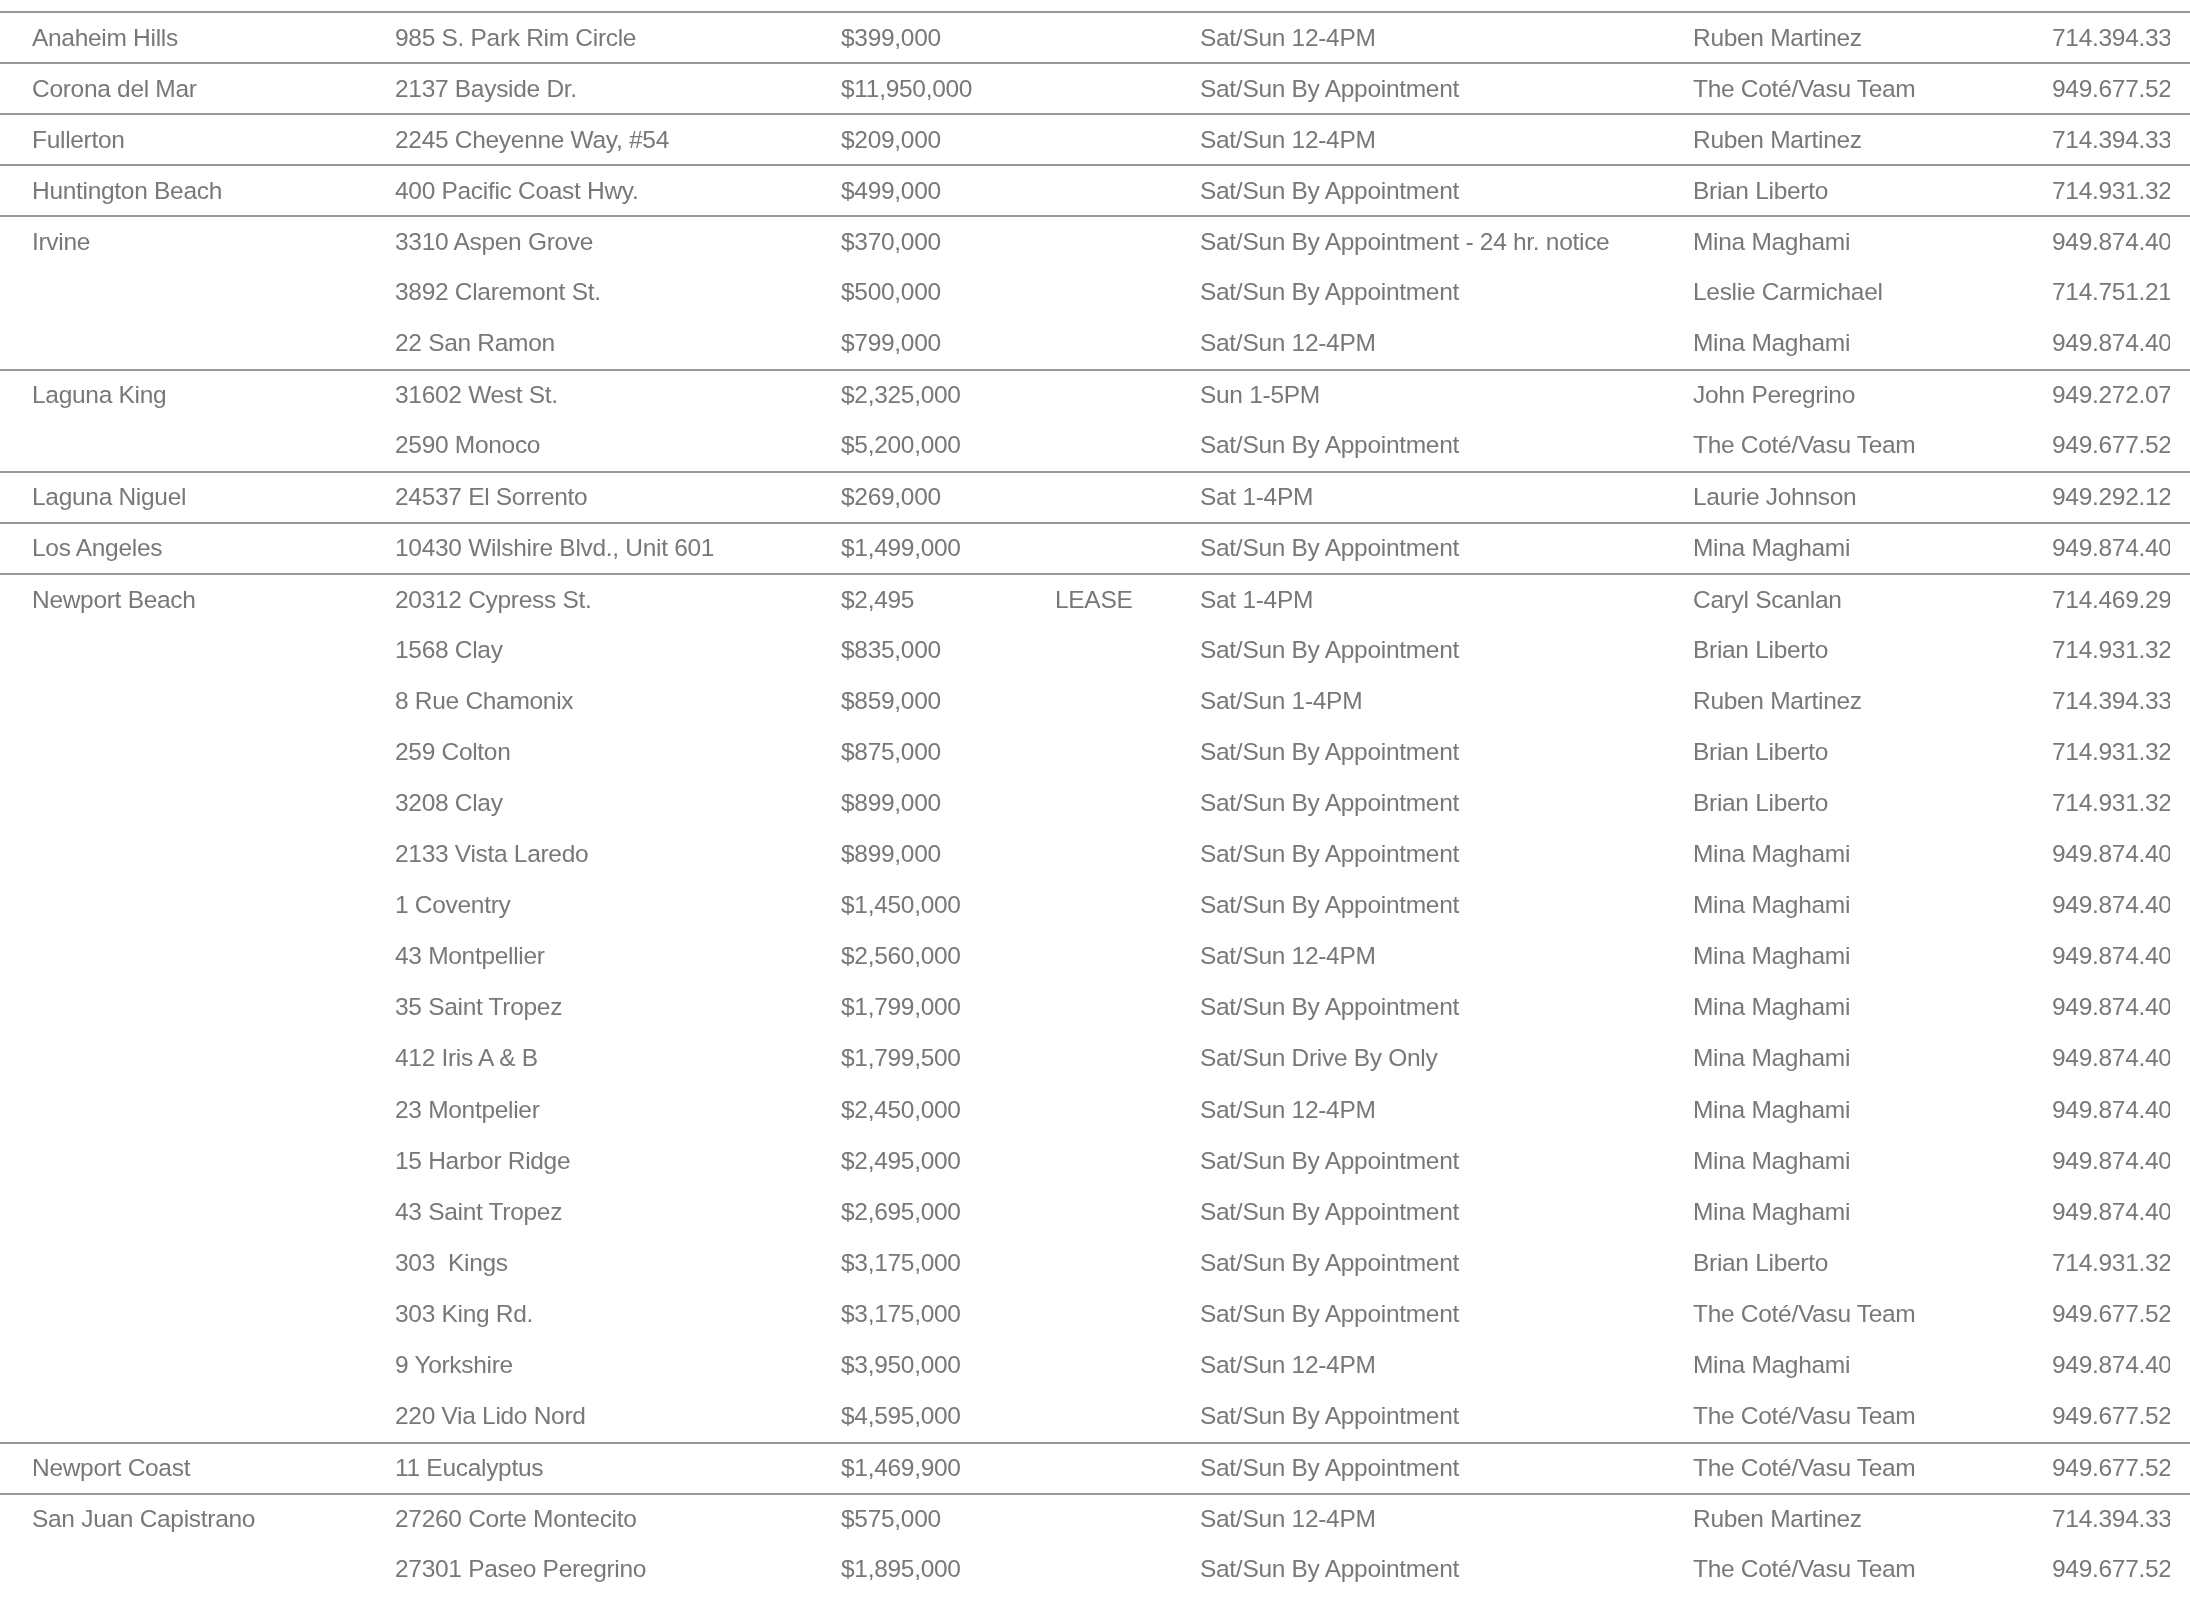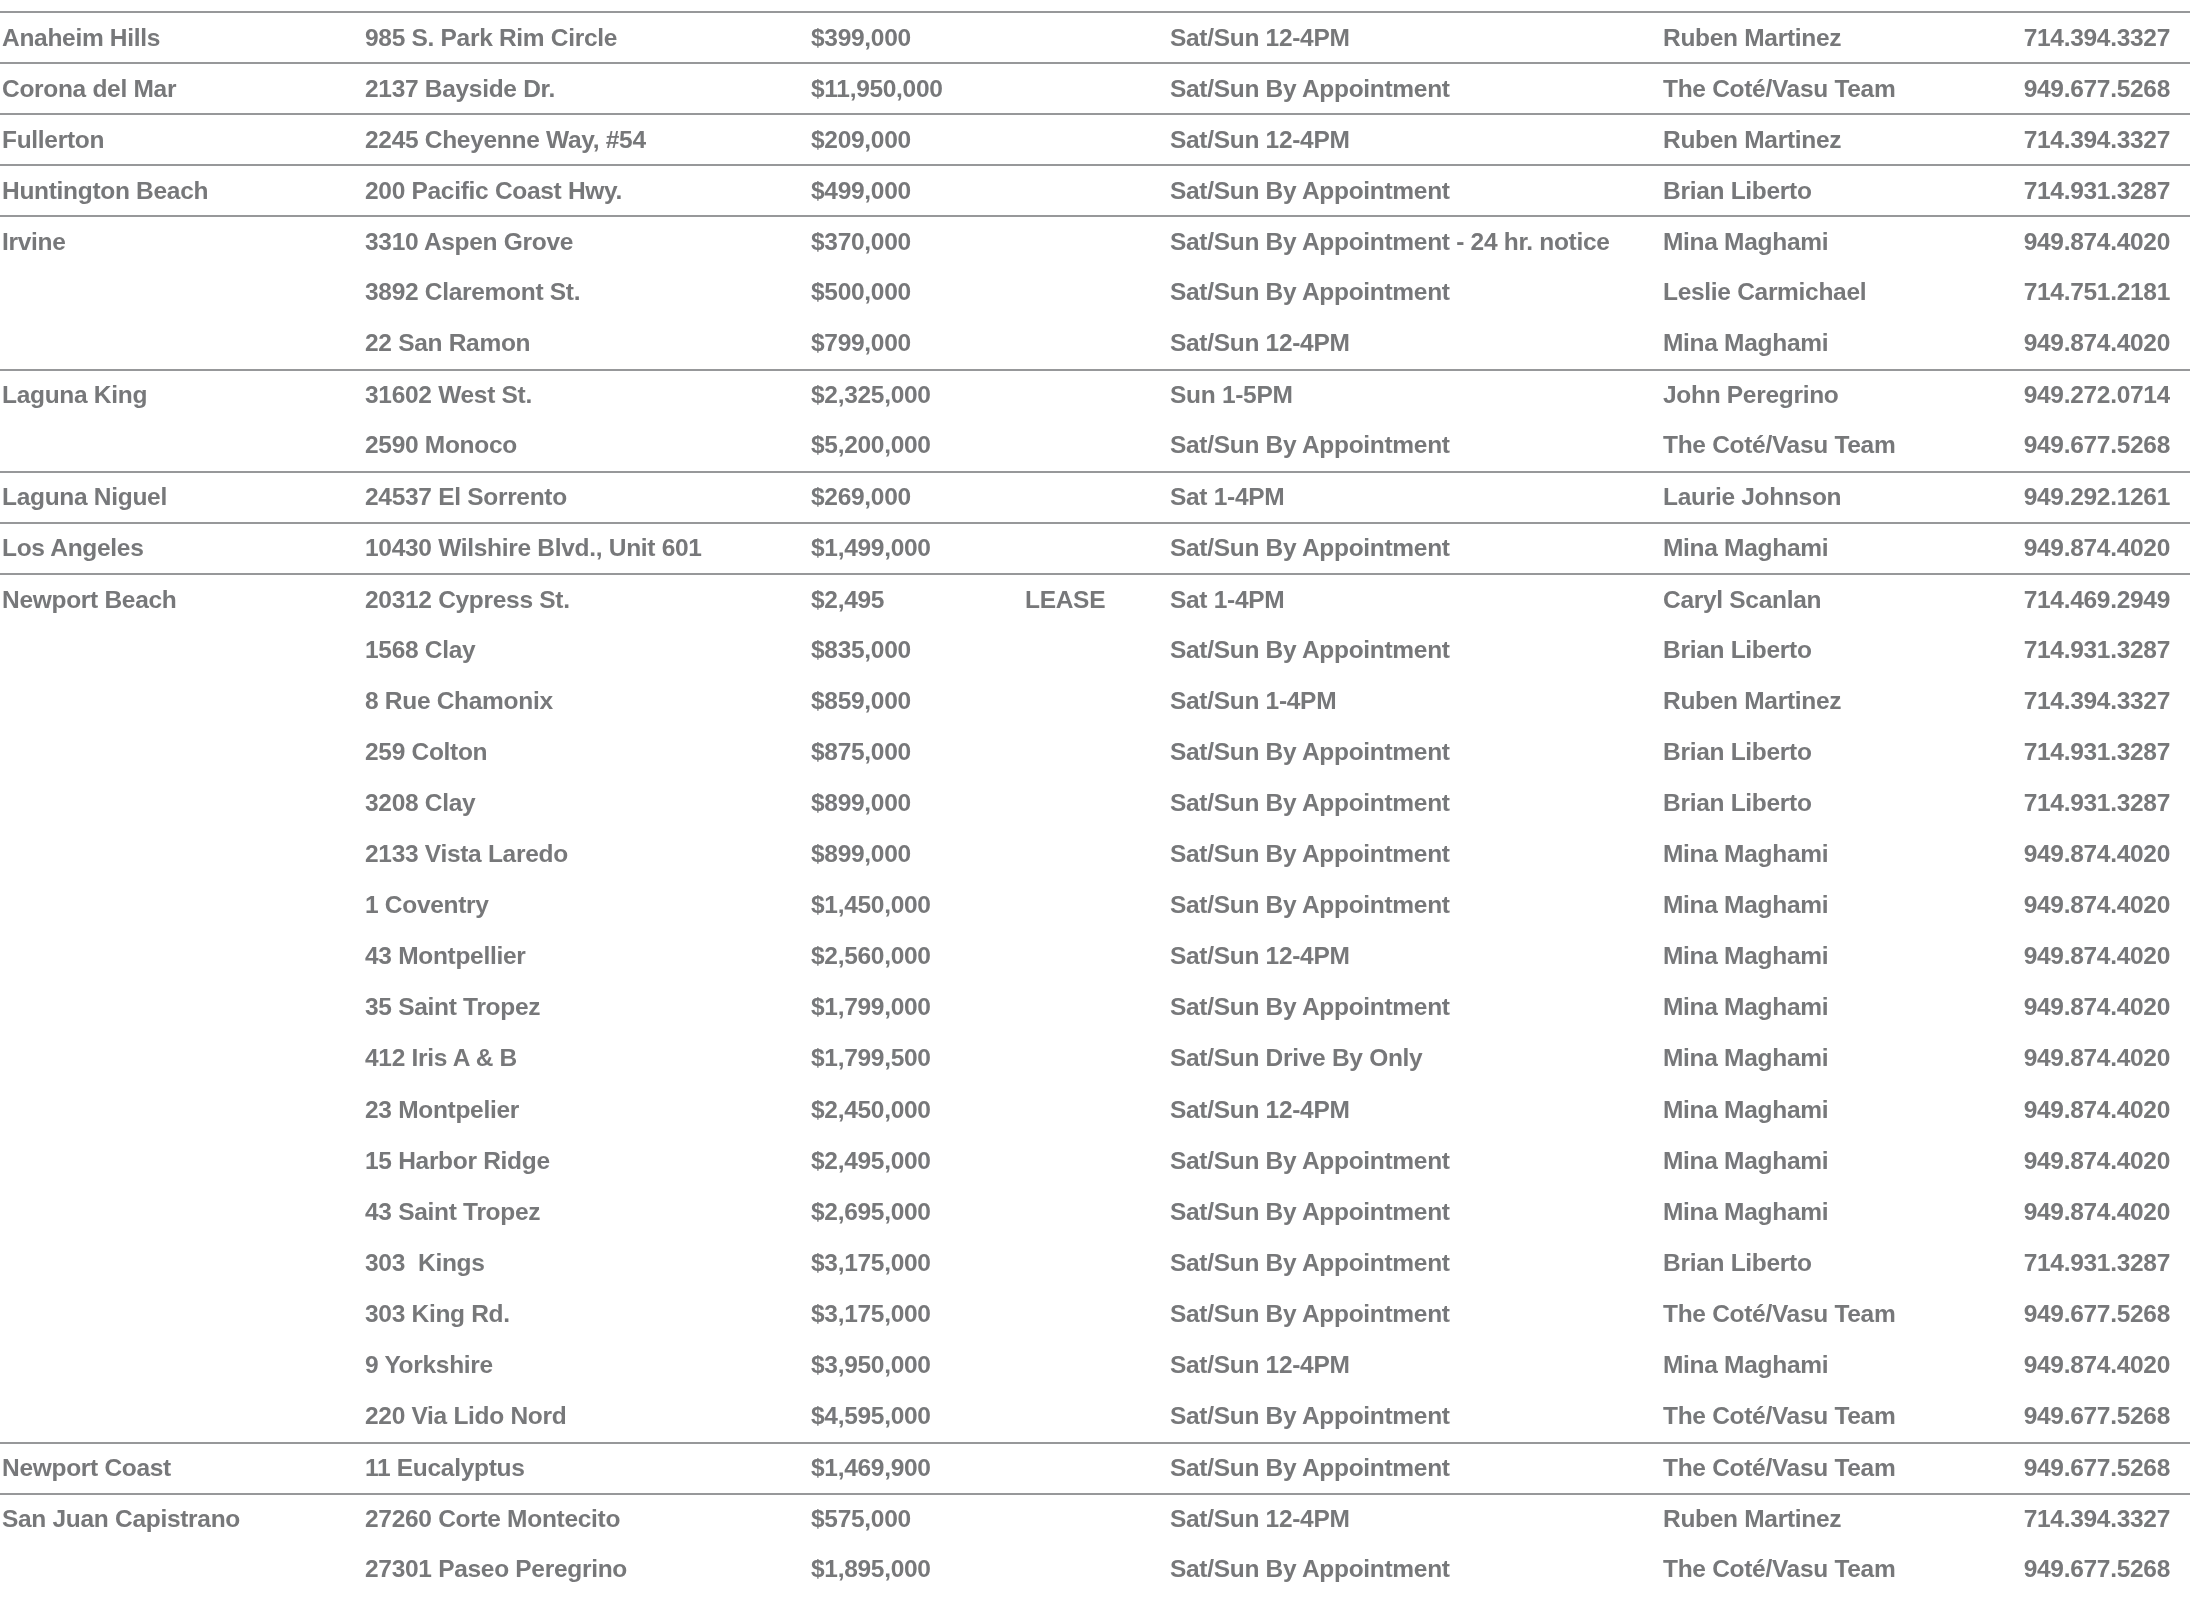--- a/index.html
+++ b/index.html
@@ -22,47 +22,47 @@
   }
   .table {
     margin-top: 11px;
   }
   .row {
     display: grid;
     grid-template-columns: 363px 446px 214px 145px 493px 359px 1fr;
     align-items: center;
     box-sizing: border-box;
     height: 51.1px;
-    padding-left: 2px;
+    padding-left: 32px;
     padding-right: 20px;
     color: var(--text-color, #77787a);
     font-size: 24.5px;
     letter-spacing: -0.3px;
     white-space: pre;
-    font-weight: 700;
+    font-weight: 400;
   }
   .row.group-start {
     border-top: 2px solid var(--line-color, #97989a);
   }
   .cell {
     overflow: hidden;
   }
   .cell-phone {
     text-align: right;
   }
 </style>
 </head>
 <body style="background: rgb(255, 255, 255);">
 
 <div class="sheet">
   <div class="table" id="listings-table">
       <div class="row group-start"><div class="cell cell-city">Anaheim Hills</div><div class="cell cell-address">985 S. Park Rim Circle</div><div class="cell cell-price">$399,000</div><div class="cell cell-tag"></div><div class="cell cell-times">Sat/Sun 12-4PM</div><div class="cell cell-agent">Ruben Martinez</div><div class="cell cell-phone">714.394.3327</div></div>
       <div class="row group-start"><div class="cell cell-city">Corona del Mar</div><div class="cell cell-address">2137 Bayside Dr.</div><div class="cell cell-price">$11,950,000</div><div class="cell cell-tag"></div><div class="cell cell-times">Sat/Sun By Appointment</div><div class="cell cell-agent">The Coté/Vasu Team</div><div class="cell cell-phone">949.677.5268</div></div>
       <div class="row group-start"><div class="cell cell-city">Fullerton</div><div class="cell cell-address">2245 Cheyenne Way, #54</div><div class="cell cell-price">$209,000</div><div class="cell cell-tag"></div><div class="cell cell-times">Sat/Sun 12-4PM</div><div class="cell cell-agent">Ruben Martinez</div><div class="cell cell-phone">714.394.3327</div></div>
-      <div class="row group-start"><div class="cell cell-city">Huntington Beach</div><div class="cell cell-address">200 Pacific Coast Hwy.</div><div class="cell cell-price">$499,000</div><div class="cell cell-tag"></div><div class="cell cell-times">Sat/Sun By Appointment</div><div class="cell cell-agent">Brian Liberto</div><div class="cell cell-phone">714.931.3287</div></div>
+      <div class="row group-start"><div class="cell cell-city">Huntington Beach</div><div class="cell cell-address">400 Pacific Coast Hwy.</div><div class="cell cell-price">$499,000</div><div class="cell cell-tag"></div><div class="cell cell-times">Sat/Sun By Appointment</div><div class="cell cell-agent">Brian Liberto</div><div class="cell cell-phone">714.931.3287</div></div>
       <div class="row group-start"><div class="cell cell-city">Irvine</div><div class="cell cell-address">3310 Aspen Grove</div><div class="cell cell-price">$370,000</div><div class="cell cell-tag"></div><div class="cell cell-times">Sat/Sun By Appointment - 24 hr. notice</div><div class="cell cell-agent">Mina Maghami</div><div class="cell cell-phone">949.874.4020</div></div>
       <div class="row"><div class="cell cell-city"></div><div class="cell cell-address">3892 Claremont St.</div><div class="cell cell-price">$500,000</div><div class="cell cell-tag"></div><div class="cell cell-times">Sat/Sun By Appointment</div><div class="cell cell-agent">Leslie Carmichael</div><div class="cell cell-phone">714.751.2181</div></div>
       <div class="row"><div class="cell cell-city"></div><div class="cell cell-address">22 San Ramon</div><div class="cell cell-price">$799,000</div><div class="cell cell-tag"></div><div class="cell cell-times">Sat/Sun 12-4PM</div><div class="cell cell-agent">Mina Maghami</div><div class="cell cell-phone">949.874.4020</div></div>
       <div class="row group-start"><div class="cell cell-city">Laguna King</div><div class="cell cell-address">31602 West St.</div><div class="cell cell-price">$2,325,000</div><div class="cell cell-tag"></div><div class="cell cell-times">Sun 1-5PM</div><div class="cell cell-agent">John Peregrino</div><div class="cell cell-phone">949.272.0714</div></div>
       <div class="row"><div class="cell cell-city"></div><div class="cell cell-address">2590 Monoco</div><div class="cell cell-price">$5,200,000</div><div class="cell cell-tag"></div><div class="cell cell-times">Sat/Sun By Appointment</div><div class="cell cell-agent">The Coté/Vasu Team</div><div class="cell cell-phone">949.677.5268</div></div>
       <div class="row group-start"><div class="cell cell-city">Laguna Niguel</div><div class="cell cell-address">24537 El Sorrento</div><div class="cell cell-price">$269,000</div><div class="cell cell-tag"></div><div class="cell cell-times">Sat 1-4PM</div><div class="cell cell-agent">Laurie Johnson</div><div class="cell cell-phone">949.292.1261</div></div>
       <div class="row group-start"><div class="cell cell-city">Los Angeles</div><div class="cell cell-address">10430 Wilshire Blvd., Unit 601</div><div class="cell cell-price">$1,499,000</div><div class="cell cell-tag"></div><div class="cell cell-times">Sat/Sun By Appointment</div><div class="cell cell-agent">Mina Maghami</div><div class="cell cell-phone">949.874.4020</div></div>
       <div class="row group-start"><div class="cell cell-city">Newport Beach</div><div class="cell cell-address">20312 Cypress St.</div><div class="cell cell-price">$2,495</div><div class="cell cell-tag">LEASE</div><div class="cell cell-times">Sat 1-4PM</div><div class="cell cell-agent">Caryl Scanlan</div><div class="cell cell-phone">714.469.2949</div></div>
       <div class="row"><div class="cell cell-city"></div><div class="cell cell-address">1568 Clay</div><div class="cell cell-price">$835,000</div><div class="cell cell-tag"></div><div class="cell cell-times">Sat/Sun By Appointment</div><div class="cell cell-agent">Brian Liberto</div><div class="cell cell-phone">714.931.3287</div></div>
       <div class="row"><div class="cell cell-city"></div><div class="cell cell-address">8 Rue Chamonix</div><div class="cell cell-price">$859,000</div><div class="cell cell-tag"></div><div class="cell cell-times">Sat/Sun 1-4PM</div><div class="cell cell-agent">Ruben Martinez</div><div class="cell cell-phone">714.394.3327</div></div>

